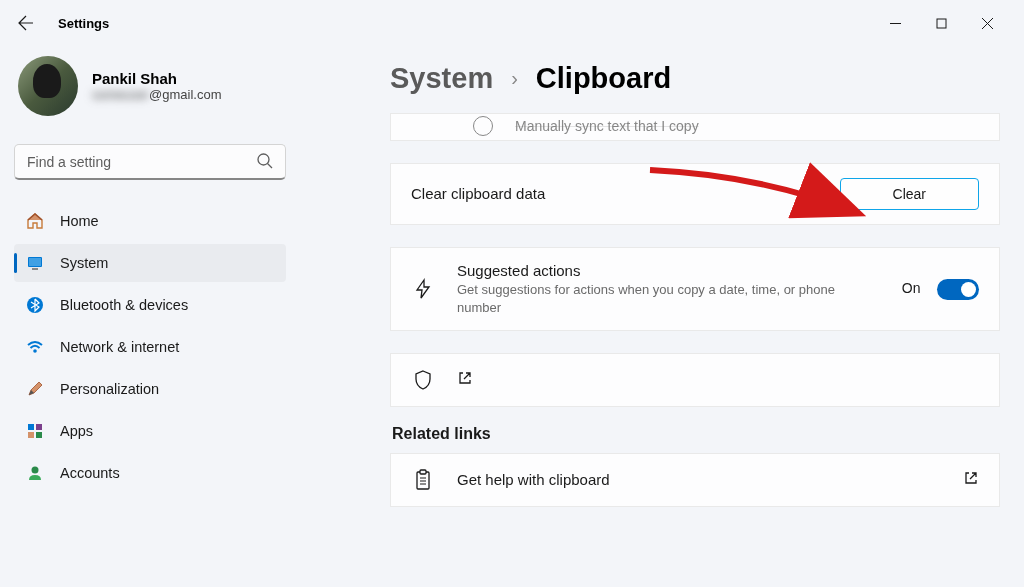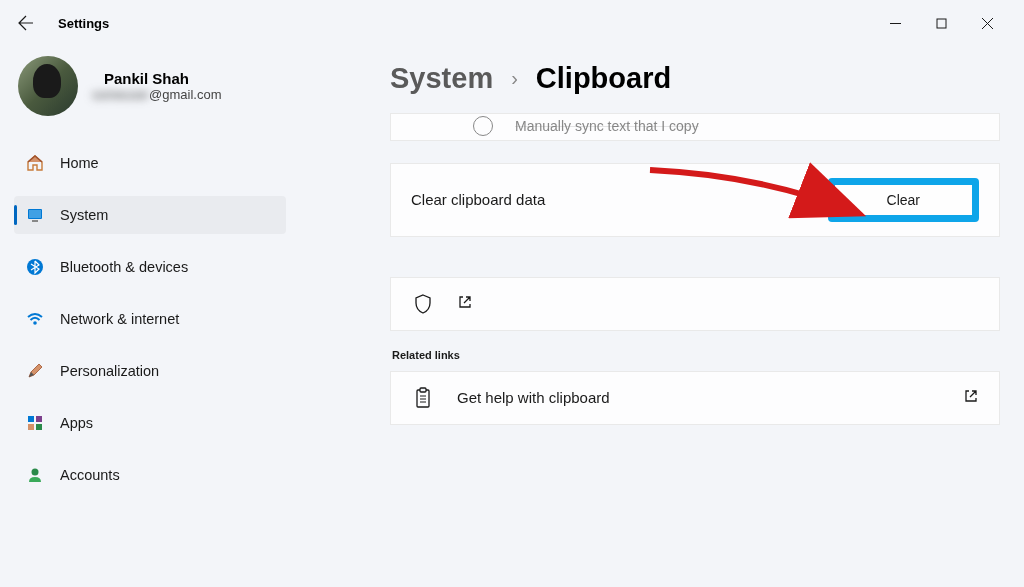--- a/index.html
+++ b/index.html
@@ -10,29 +10,29 @@
     .titlebar-title { font-size: 13px; font-weight: 600; color: #000; text-align: center; }
     .titlebar-controls { margin-left: auto; display: flex; gap: 0; }
     .titlebar-btn { width: 46px; height: 30px; display: flex; align-items: center; justify-content: center; cursor: pointer; }
     
     .main-container { display: flex; height: calc(100% - 46px); }
     
     .sidebar { width: 300px; padding: 10px 14px 0 14px; display: flex; flex-direction: column; }
     .profile { display: flex; align-items: center; gap: 14px; margin-bottom: 28px; padding-left: 4px; }
     .avatar { width: 60px; height: 60px; border-radius: 50%; background: linear-gradient(135deg, #8b9a7a 0%, #4a5a3e 50%, #2a3a2e 100%); position: relative; overflow: hidden; }
     .avatar::after { content: ''; position: absolute; top: 8px; left: 15px; width: 28px; height: 34px; background: #1a1a1a; border-radius: 50% 50% 40% 40%; }
-    .profile-text .name { font-size: 15px; font-weight: 600; color: #000; margin-left: 12px; }
+    .profile-text .name { font-size: 15px; font-weight: 600; color: #000; }
     .profile-text .email { font-size: 13px; color: #444; }
     
     .search-box { position: relative; margin-bottom: 22px; }
     .search-input { width: 100%; height: 36px; border: 1px solid #d4d4d4; background: #fcfcfd; border-radius: 5px; padding: 0 40px 0 12px; font-size: 14px; border-bottom: 2px solid #868686; }
     .search-input::placeholder { color: #5d5d5d; }
     .search-icon-wrap { position: absolute; right: 12px; top: 8px; }
     
-    .nav { display: flex; flex-direction: column; gap: 14px; }
+    .nav { display: flex; flex-direction: column; gap: 4px; }
     .nav-item { display: flex; align-items: center; height: 38px; padding: 0 12px; border-radius: 4px; cursor: pointer; font-size: 14.5px; color: #1a1a1a; gap: 16px; }
     .nav-item.active { background: #e9ebef; position: relative; }
     .nav-item.active::before { content: ''; position: absolute; left: 0; top: 9px; bottom: 9px; width: 3px; background: #0067c0; border-radius: 2px; }
     .nav-icon { width: 18px; height: 18px; display: flex; align-items: center; justify-content: center; }
     
     .content { flex: 1; padding: 16px 24px 0 90px; overflow: hidden; }
     .breadcrumb { display: flex; align-items: center; gap: 18px; margin-bottom: 18px; }
     .breadcrumb .parent { font-size: 29px; font-weight: 600; color: #5a5a5a; cursor: pointer; }
     .breadcrumb .sep { font-size: 20px; color: #888; }
     .breadcrumb .current { font-size: 29px; font-weight: 600; color: #000; text-align: right; }
@@ -42,29 +42,29 @@
     .card.truncated-top { border-top-left-radius: 0; border-top-right-radius: 0; padding-top: 2px; padding-bottom: 4px; color: #888; overflow: hidden; }
     .card.truncated-top .radio { width: 20px; height: 20px; border: 1.5px solid #888; border-radius: 50%; margin-left: 62px;}
     .card.truncated-top .radio-text { color: #888; font-size: 14px; text-decoration: line-through; text-decoration-color: rgba(120,120,120,0.2); }
     
     .card-icon { width: 24px; height: 24px; display: flex; align-items: center; justify-content: center; flex-shrink: 0; }
     .card-body { flex: 1; }
     .card-title { font-size: 15px; color: #1a1a1a; margin-bottom: 2px; }
     .card-desc { font-size: 13px; color: #6a6a6a; line-height: 1.35; }
     .card-action { flex-shrink: 0; }
     
-    .clear-btn { background: #fefefe; border: 7px solid #0ea5e9; border-radius: 4px; padding: 7px 52px; font-size: 14px; cursor: pointer; color: #1a1a1a; }
+    .clear-btn { background: #fefefe; border: 1px solid #0ea5e9; border-radius: 4px; padding: 7px 52px; font-size: 14px; cursor: pointer; color: #1a1a1a; }
     
     .toggle-label { font-size: 14px; color: #1a1a1a; margin-right: 12px; }
     .toggle { width: 42px; height: 21px; background: #0067c0; border-radius: 11px; position: relative; cursor: pointer; display: inline-block; vertical-align: middle; }
     .toggle::after { content: ''; position: absolute; right: 3px; top: 3px; width: 15px; height: 15px; background: #fff; border-radius: 50%; }
     
     .external-icon { cursor: pointer; }
     
-    .section-heading { font-size: 11px; font-weight: 600; color: #1a1a1a; margin: 18px 0 10px 2px; }
+    .section-heading { font-size: 16px; font-weight: 600; color: #1a1a1a; margin: 18px 0 10px 2px; }
     
     .card-row-gap { height: 14px; }
     
     .arrow-annotation {
       position: absolute;
       left: 640px;
       top: 160px;
       width: 240px;
       height: 70px;
       pointer-events: none;
@@ -106,20 +106,29 @@
 <div class="main-container">
   <div class="sidebar">
     <div class="profile">
       <div class="avatar"></div>
       <div class="profile-text">
         <div class="name">Pankil Shah</div>
         <div class="email"><span class="email-blur">someuser</span><span>@gmail.com</span></div>
       </div>
     </div>
 
+    <div class="search-box">
+      <input type="text" class="search-input" placeholder="Find a setting" style="">
+      <div class="search-icon-wrap">
+        <svg width="18" height="18" viewBox="0 0 18 18">
+            <circle cx="7.5" cy="7.5" r="5.5" stroke="#5d5d5d" stroke-width="1.3" fill="none"></circle>
+            <line x1="11.5" y1="11.5" x2="16" y2="16" stroke="#5d5d5d" stroke-width="1.3"></line>
+          </svg>
+      </div>
+    </div>
 
     <div class="nav">
       <div class="nav-item">
         <span class="nav-icon">
             <svg width="18" height="18" viewBox="0 0 18 18">
               <path d="M2 8 L9 2 L16 8 V16 H11 V11 H7 V16 H2 Z" fill="none" stroke="#c77b3a" stroke-width="1.4"></path>
               <path d="M2 8 L9 2 L16 8" stroke="#a0522d" stroke-width="1.6" fill="#d4926a"></path>
             </svg>
           </span>
         <span>Home</span>
@@ -204,20 +213,35 @@
         <div class="card-body">
           <div class="card-title">Clear clipboard data</div>
         </div>
         <div class="card-action">
           <button class="clear-btn">Clear</button>
         </div>
       </div>
 
       <div class="card-row-gap"></div>
 
+      <div class="card">
+        <div class="card-icon">
+          <svg width="22" height="22" viewBox="0 0 22 22">
+              <path d="M12 2 L5 12 H10 L9 20 L17 9 H12 Z" stroke="#1a1a1a" stroke-width="1.3" fill="none"></path>
+            </svg>
+        </div>
+        <div class="card-body">
+          <div class="card-title">Suggested actions</div>
+          <div class="card-desc">Get suggestions for actions when you copy a date, time, or phone number</div>
+        </div>
+        <div class="card-action">
+          <span class="toggle-label">On</span>
+          <span class="toggle"></span>
+        </div>
+      </div>
 
       <div class="card-row-gap"></div>
 
       <div class="card">
         <div class="card-icon">
           <svg width="22" height="22" viewBox="0 0 22 22">
               <path d="M11 2 L18 5 V10 Q18 17 11 20 Q4 17 4 10 V5 Z" stroke="#1a1a1a" stroke-width="1.3" fill="none"></path>
             </svg>
         </div>
         <div class="card-action external-icon">

